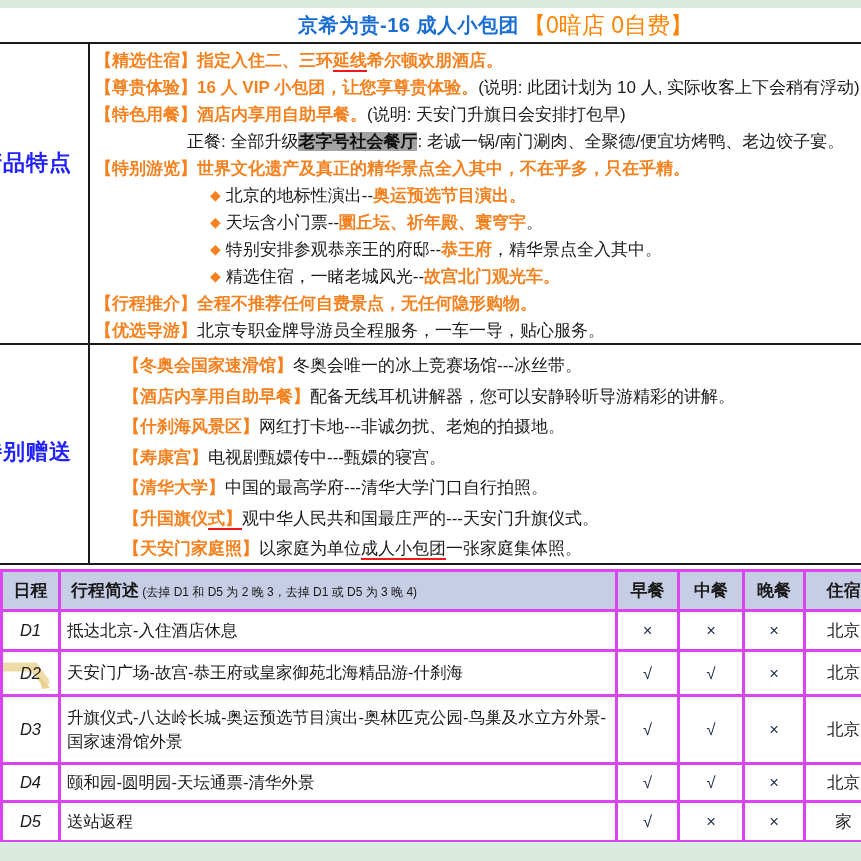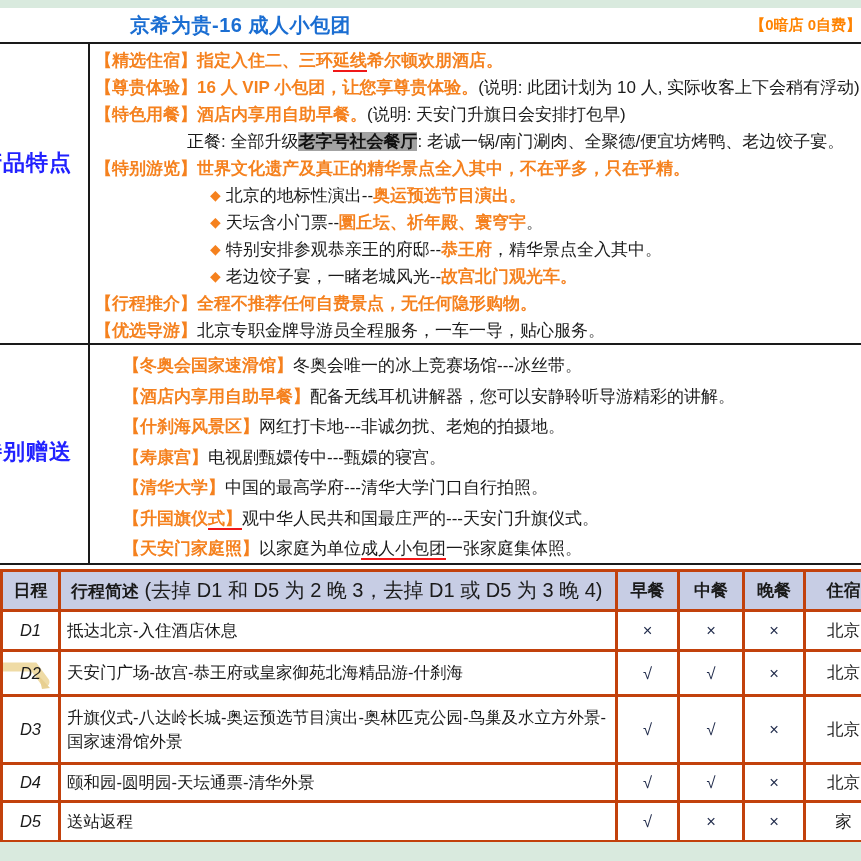--- a/index.html
+++ b/index.html
@@ -4,26 +4,26 @@
 <style>
   html,body{margin:0;padding:0;background:#fff;}
   .page{
     position:relative;width:861px;height:861px;overflow:hidden;background:#fff;
     font-family:"Liberation Sans","DejaVu Sans",sans-serif;color:#1a1a1a;
   }
   .strip{background:#d9eade;}
   .strip.top{height:8px;width:100%;}
   .strip.bottom{position:absolute;left:0;top:842px;width:100%;height:19px;}
   .title-row{
-    height:36px;display:flex;align-items:center;justify-content:space-between;
+    height:36px;display:flex;align-items:center;justify-content:center;
     padding-left:130px;border-bottom:2px solid #1a1a1a;box-sizing:border-box;
     white-space:nowrap;
   }
   .title{color:#1b6ed2;font-weight:bold;font-size:20px;letter-spacing:.5px;}
-  .badge{color:#ff8300;font-weight:bold;font-size:15px;margin-left:4px;}
+  .badge{color:#ff8300;font-weight:normal;font-size:23px;margin-left:4px;}
 
   .section{display:flex;box-sizing:border-box;border-bottom:2px solid #1a1a1a;}
   .section.s0{height:301px;}
   .section.s1{height:220px;}
   .section-label{width:88px;flex:none;border-right:2px solid #1a1a1a;position:relative;}
   .label-text{
     position:absolute;left:-20px;color:#2222ff;font-weight:bold;font-size:22px;
     white-space:nowrap;letter-spacing:1px;
   }
   .s0 .label-text{top:104px;}
@@ -38,26 +38,26 @@
   .diamond{color:#f5811e;font-size:14px;margin-right:5px;vertical-align:1px;}
   .seg-ob{color:#f5811e;font-weight:bold;}
   .seg-k{color:#1a1a1a;}
   .seg-hl{background:#a3a3a3;color:#111;font-weight:bold;}
   .seg-ru{border-bottom:2.5px solid #f01818;padding-bottom:0;}
 
   table.itin{
     border-collapse:collapse;table-layout:fixed;width:881px;margin-top:4px;
   }
   table.itin th,table.itin td{
-    border:3px solid #c2410c;box-sizing:border-box;padding:0 6px;
+    border:3px solid #d946ef;box-sizing:border-box;padding:0 6px;
     font-size:16.5px;overflow:hidden;
   }
   table.itin th{background:#c7cde4;font-weight:bold;font-size:17px;text-align:left;padding-left:10px;}
   table.itin th.c,table.itin td.c{text-align:center;padding:0;}
-  .h-note{font-weight:normal;font-size:20px;}
+  .h-note{font-weight:normal;font-size:12px;}
   td.desc{text-align:left;padding-left:10px;line-height:1.45;}
   td.day-cell{position:relative;text-align:center;}
   td.day-cell .dtxt{position:relative;z-index:1;font-style:italic;}
   .mark{font-size:16px;color:#1f2a4a;}
   .arrow-anno{position:absolute;left:-3px;top:6px;z-index:0;}
 </style>
 </head>
 <body>
 
 <div class="page">
@@ -73,21 +73,21 @@
         </div>
         <div class="lines">
           <div class="line"><span class="seg-ob">【精选住宿】指定入住二、三环</span><span class="seg-ob seg-ru">延线</span><span class="seg-ob">希尔顿欢朋酒店。</span></div>
           <div class="line"><span class="seg-ob">【尊贵体验】16 人 VIP 小包团，让您享尊贵体验。</span><span class="seg-k">(说明: 此团计划为 10 人, 实际收客上下会稍有浮动)</span></div>
           <div class="line"><span class="seg-ob">【特色用餐】酒店内享用自助早餐。</span><span class="seg-k">(说明: 天安门升旗日会安排打包早)</span></div>
           <div class="line ind1"><span class="seg-k">正餐: 全部升级</span><span class="seg-hl">老字号社会餐厅</span><span class="seg-k">: 老诚一锅/南门涮肉、全聚德/便宜坊烤鸭、老边饺子宴。</span></div>
           <div class="line"><span class="seg-ob">【特别游览】世界文化遗产及真正的精华景点全入其中，不在乎多，只在乎精。</span></div>
           <div class="line bul"><span class="diamond">◆</span><span class="seg-k">北京的地标性演出--</span><span class="seg-ob">奥运预选节目演出。</span></div>
           <div class="line bul"><span class="diamond">◆</span><span class="seg-k">天坛含小门票--</span><span class="seg-ob">圜丘坛、祈年殿、寰穹宇</span><span class="seg-k">。</span></div>
           <div class="line bul"><span class="diamond">◆</span><span class="seg-k">特别安排参观恭亲王的府邸--</span><span class="seg-ob">恭王府</span><span class="seg-k">，精华景点全入其中。</span></div>
-          <div class="line bul"><span class="diamond">◆</span><span class="seg-k">老边饺子宴，一睹老城风光--</span><span class="seg-ob">故宫北门观光车。</span></div>
+          <div class="line bul"><span class="diamond">◆</span><span class="seg-k">精选住宿，一睹老城风光--</span><span class="seg-ob">故宫北门观光车。</span></div>
           <div class="line"><span class="seg-ob">【行程推介】全程不推荐任何自费景点，无任何隐形购物。</span></div>
           <div class="line"><span class="seg-ob">【优选导游】</span><span class="seg-k">北京专职金牌导游员全程服务，一车一导，贴心服务。</span></div>
         </div>
       </div>
       <div class="section s1">
         <div class="section-label">
           <span class="label-text">特别赠送</span>
         </div>
         <div class="lines">
           <div class="line"><span class="seg-ob">【冬奥会国家速滑馆】</span><span class="seg-k">冬奥会唯一的冰上竞赛场馆---冰丝带。</span></div>

